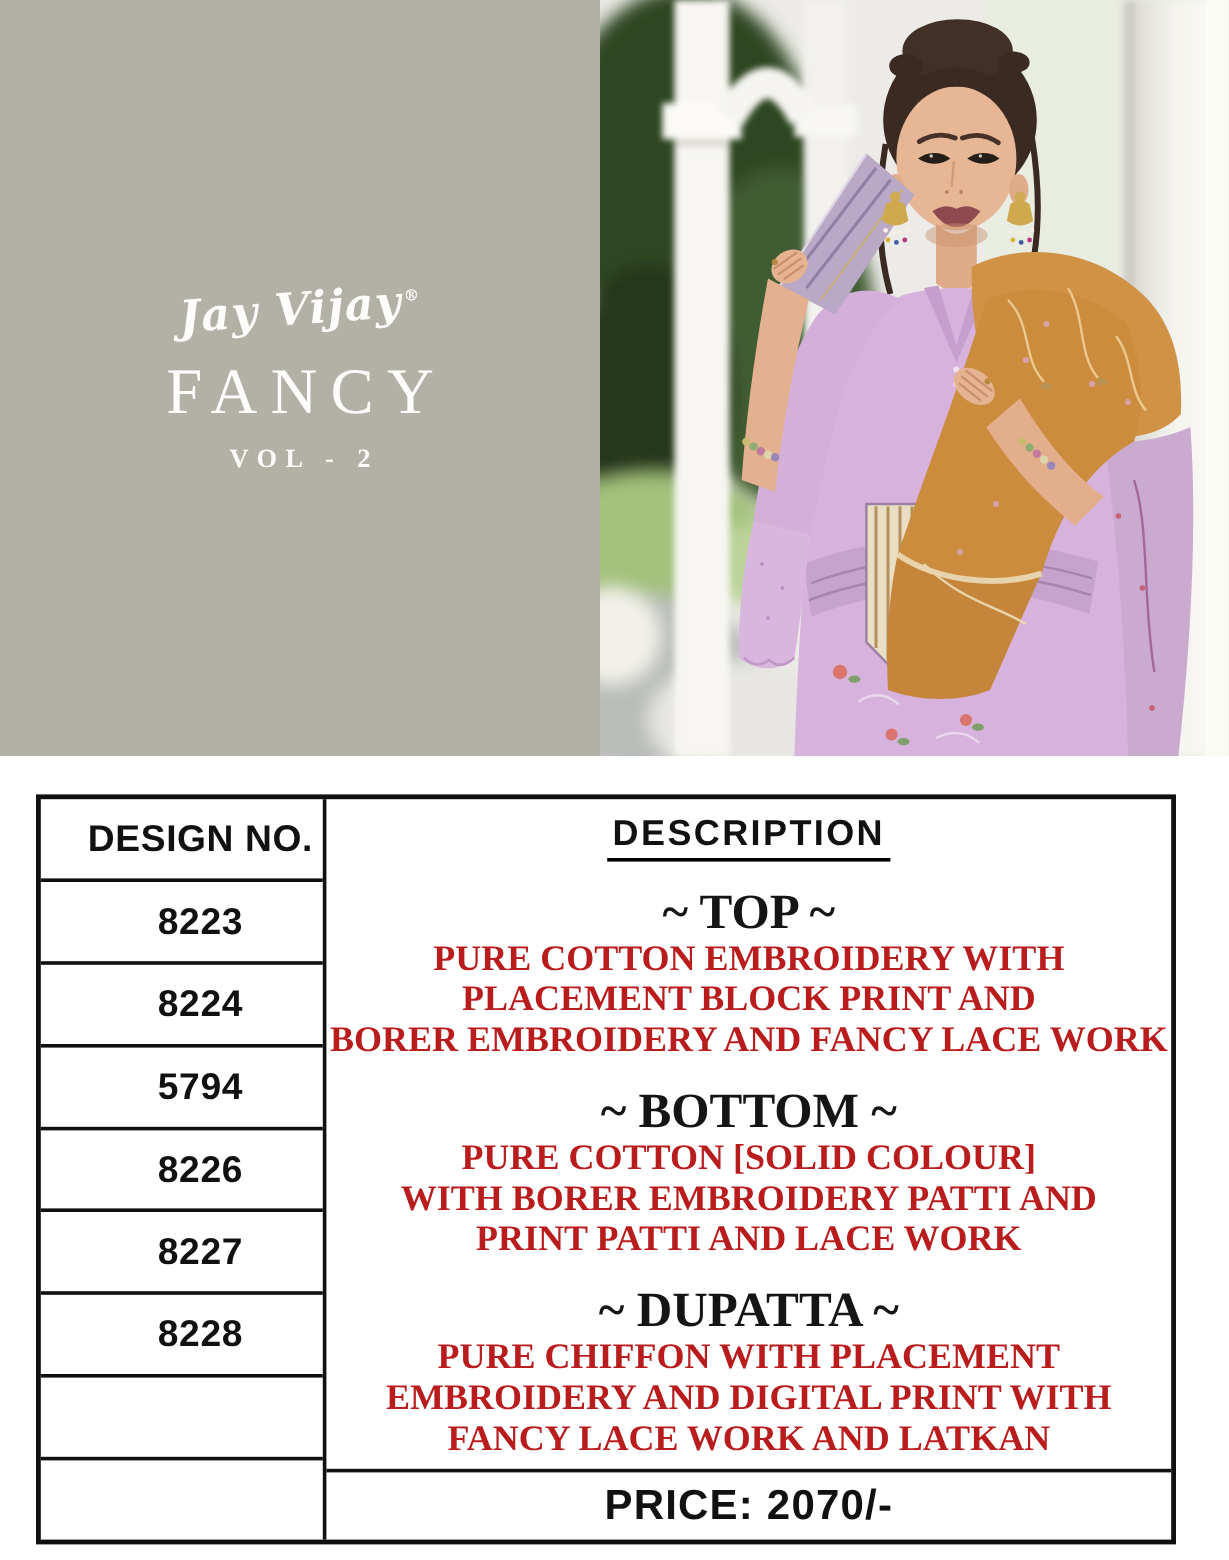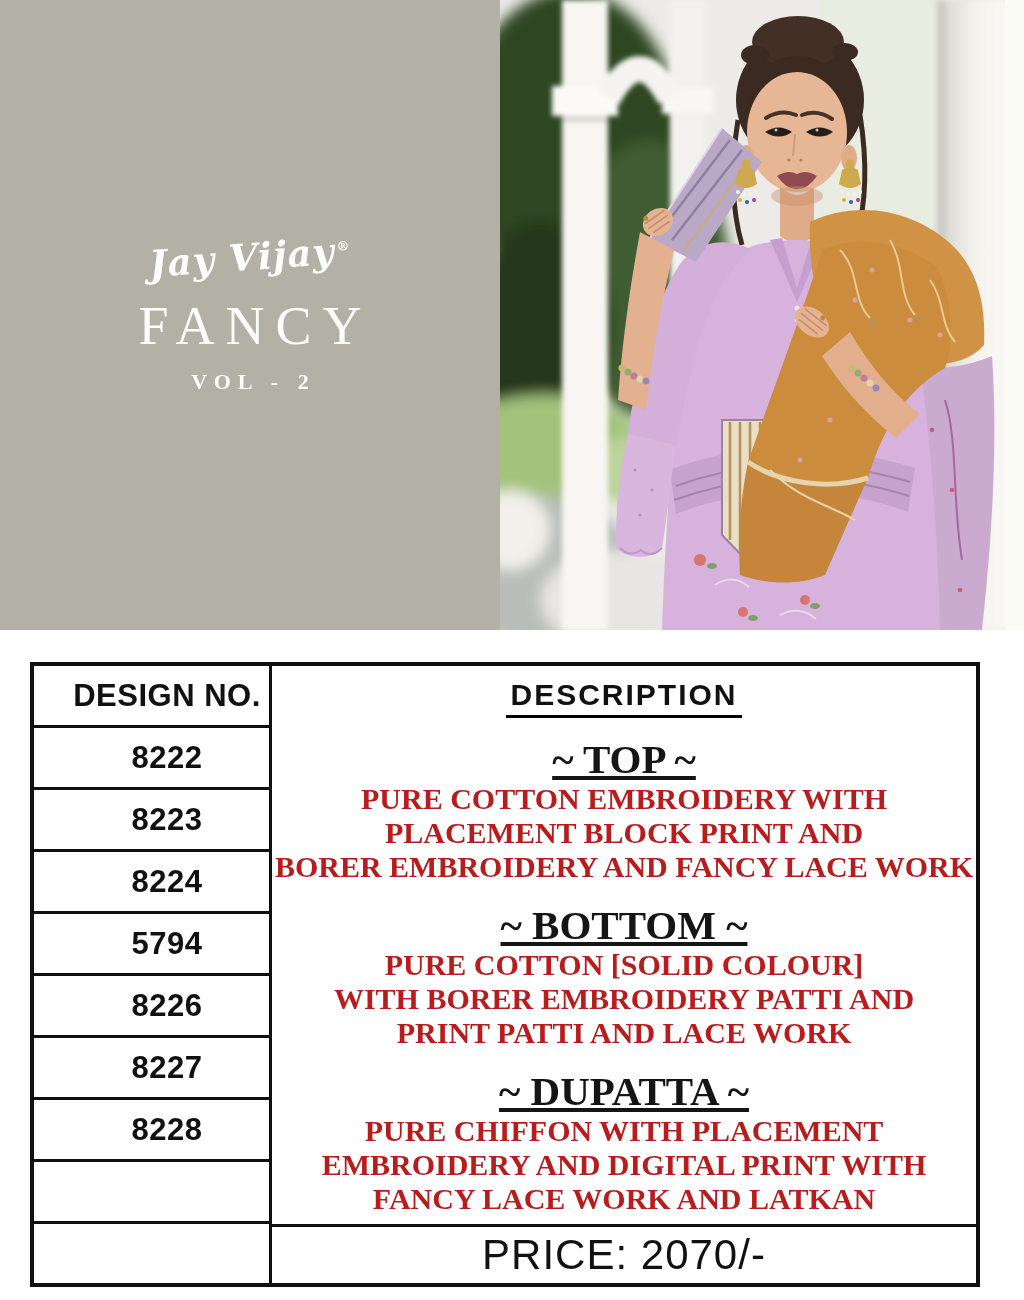--- a/index.html
+++ b/index.html
@@ -16,23 +16,23 @@
   .photo-wrap { width:524px; height:630px; position:relative; overflow:hidden; background:#ecebe7; }
 
   
   .design-table { position:absolute; left:30px; top:662px; width:950px; height:625px; border:4px solid #101010; display:flex; background:#ffffff; }
   .left-col { width:238px; border-right:3px solid #101010; display:flex; flex-direction:column; }
   .lcell { flex:1 1 0; border-bottom:3px solid #101010; display:flex; align-items:center; justify-content:center; font-weight:bold; font-size:31px; color:#111; letter-spacing:0.5px;padding-left:31px; }
   .lcell:last-child { border-bottom:none; }
   .right-col { flex:1; display:flex; flex-direction:column;border-radius:24px; }
   .desc-cell { flex:10 1 0; border-bottom:3px solid #101010; display:flex; flex-direction:column; align-items:center; overflow:hidden; }
   .desc-header { margin-top:12px; font-weight:bold; font-size:30px; letter-spacing:2px; color:#111; border-bottom:3px solid #000; padding:0 4px 3px 4px; }
-  .sec-title { margin-top:18px; font-family:"Liberation Serif", serif; font-weight:700; font-size:41px; color:#151515; line-height:46px; white-space:nowrap;text-decoration:underline; }
+  .sec-title { margin-top:18px; font-family:"Liberation Serif", serif; font-weight:700; font-size:41px; color:#151515; line-height:46px; white-space:nowrap; }
   .sec-line { font-family:"Liberation Serif", serif; font-weight:700; font-size:30px; color:#b91c1c; line-height:34px; white-space:nowrap; }
-  .price-cell { flex:1 1 0; display:flex; align-items:center; justify-content:center; font-weight:normal; font-size:42px; letter-spacing:1px; color:#111; }
+  .price-cell { flex:1 1 0; display:flex; align-items:center; justify-content:center; font-weight:bold; font-size:35px; letter-spacing:1px; color:#111; }
 </style>
 </head>
 <body>
 
 <div class="hero">
   <div class="brand-panel">
     <div class="brand-logo"><span>Jay Vijay</span><sup>®</sup></div>
     <div class="collection-title">FANCY</div>
     <div class="collection-subtitle">VOL - 2</div>
   </div>
@@ -245,21 +245,20 @@
           <circle cx="358" cy="200" r="2" fill="#b43a7e"></circle>
         </g>
       </g>
     </svg>
   </div>
 </div>
 
 <div class="design-table">
   <div class="left-col">
     <div class="lcell">DESIGN NO.</div>
-    <div class="lcell">8222</div>
     <div class="lcell">8223</div>
     <div class="lcell">8224</div>
     <div class="lcell">5794</div>
     <div class="lcell">8226</div>
     <div class="lcell">8227</div>
     <div class="lcell">8228</div>
     <div class="lcell"></div>
     <div class="lcell"></div>
   </div>
   <div class="right-col">

